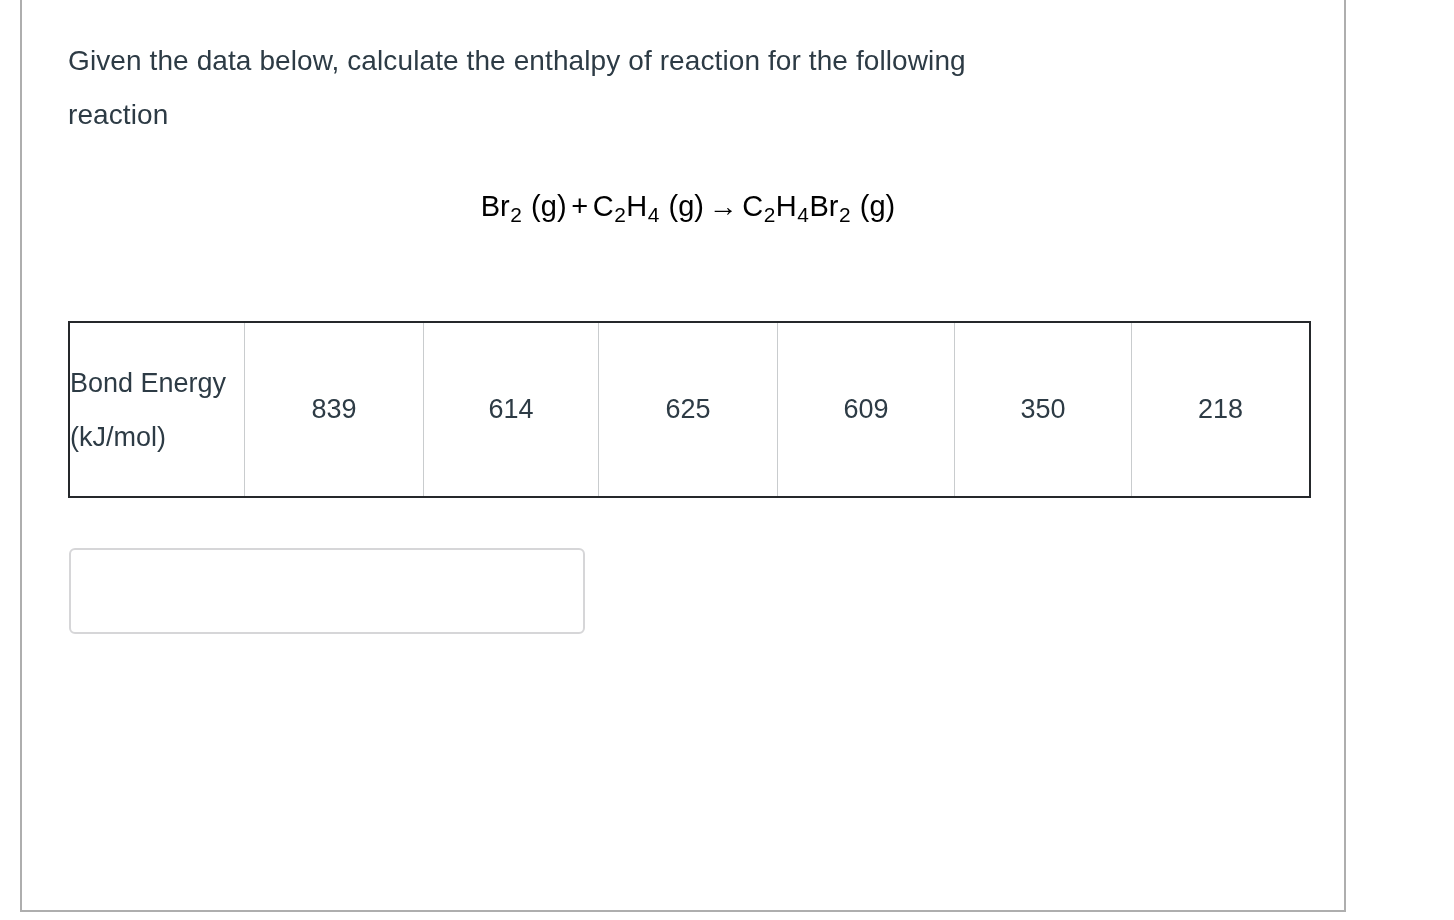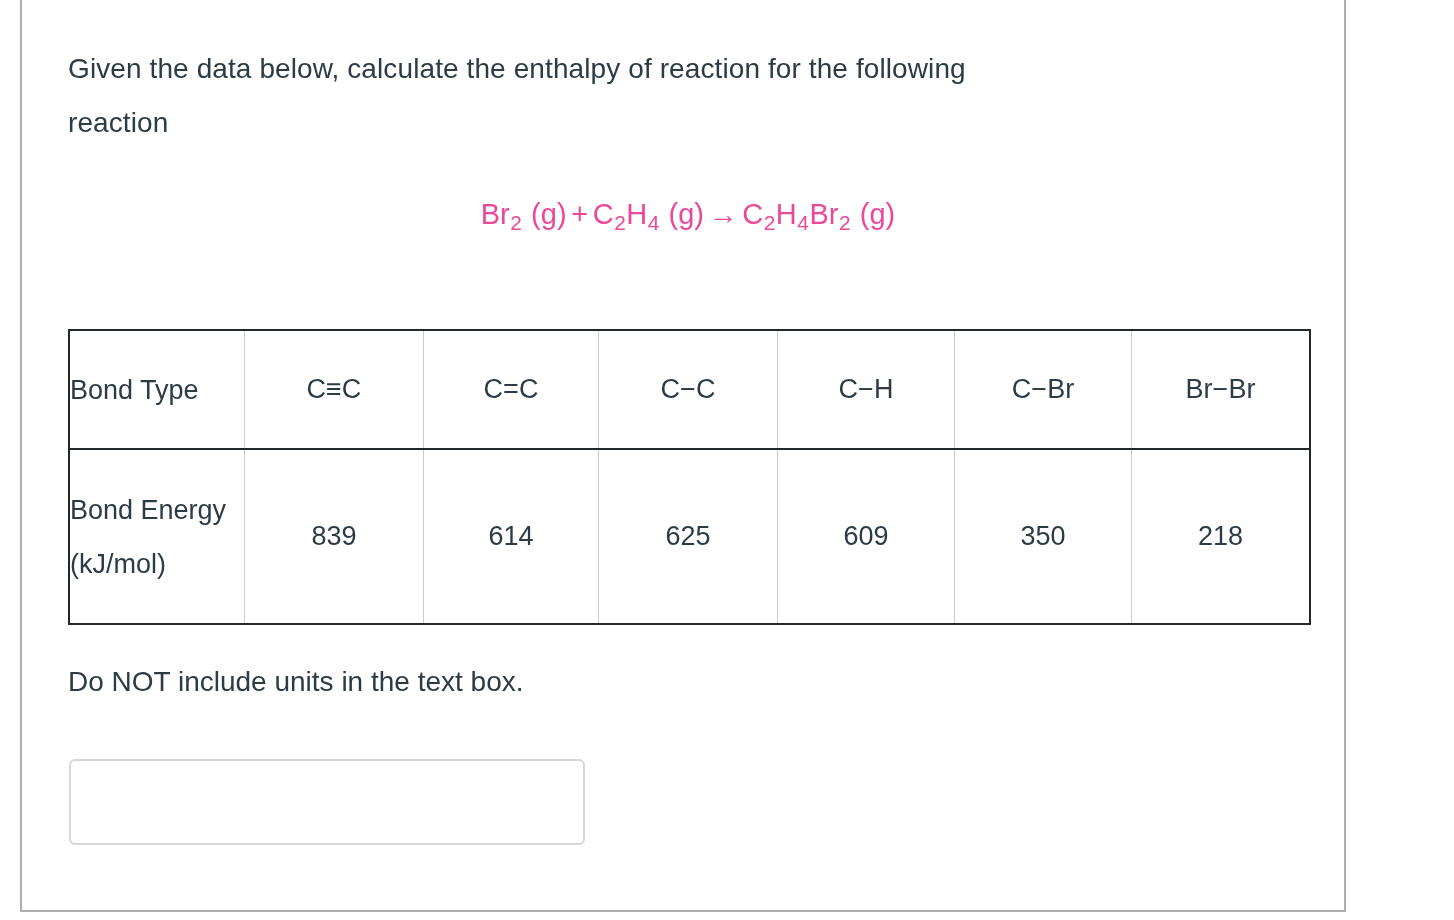--- a/index.html
+++ b/index.html
@@ -25,38 +25,38 @@
     box-sizing: border-box;
     border-left: 2px solid #aeaeae;
     border-right: 2px solid #aeaeae;
     border-bottom: 2px solid #aeaeae;
     background: #ffffff;
   }
 
   #question-body {
     position: absolute;
     left: 46px;
-    top: 52px;
+    top: 44px;
     width: 1240px;
   }
 
   .prompt-text {
     font-size: 28px;
     line-height: 54px;
     color: #2d3b45;
     letter-spacing: 0.1px;
   }
 
   
   #equation-row {
     margin-top: 46px;
     text-align: center;
     font-size: 29px;
     line-height: 36px;
-    color: #ec4899;
+    color: #000000;
     white-space: nowrap;
   }
   #equation-row .eq {
     display: inline-block;
   }
   .sub {
     font-size: 0.72em;
     vertical-align: -0.30em;
     padding: 0 0.5px;
   }
@@ -146,40 +146,30 @@
 
     <div id="equation-row">
       <span class="eq" aria-label="chemical equation">
         <span>Br</span><span class="sub">2</span><span class="sp"></span><span>(g)</span><span class="op">+</span><span>C</span><span class="sub">2</span><span>H</span><span class="sub">4</span><span class="sp"></span><span>(g)</span><span class="op">→</span><span>C</span><span class="sub">2</span><span>H</span><span class="sub">4</span><span>Br</span><span class="sub">2</span><span class="sp"></span><span>(g)</span>
       </span>
     </div>
 
     <div id="bond-table-wrap">
       <table id="bond-table">
         <tbody>
-          <tr class="header-row">
-            <td class="row-label">Bond Type</td>
-            <td class="value-cell col-w1">C≡C</td>
-            <td class="value-cell col-w2">C=C</td>
-            <td class="value-cell col-w3">C−C</td>
-            <td class="value-cell col-w4">C−H</td>
-            <td class="value-cell col-w5">C−Br</td>
-            <td class="value-cell col-w6">Br−Br</td>
-          </tr>
           <tr class="data-row">
             <td class="row-label">Bond Energy (kJ/mol)</td>
             <td class="value-cell col-w1">839</td>
             <td class="value-cell col-w2">614</td>
             <td class="value-cell col-w3">625</td>
             <td class="value-cell col-w4">609</td>
             <td class="value-cell col-w5">350</td>
             <td class="value-cell col-w6">218</td>
           </tr>
         </tbody>
       </table>
     </div>
 
-    <div id="note-text">Do NOT include units in the text box.</div>
 
     <input id="answer-input" type="text" placeholder="" style="">
 
   </div>
 </div>
 
 </body></html>

